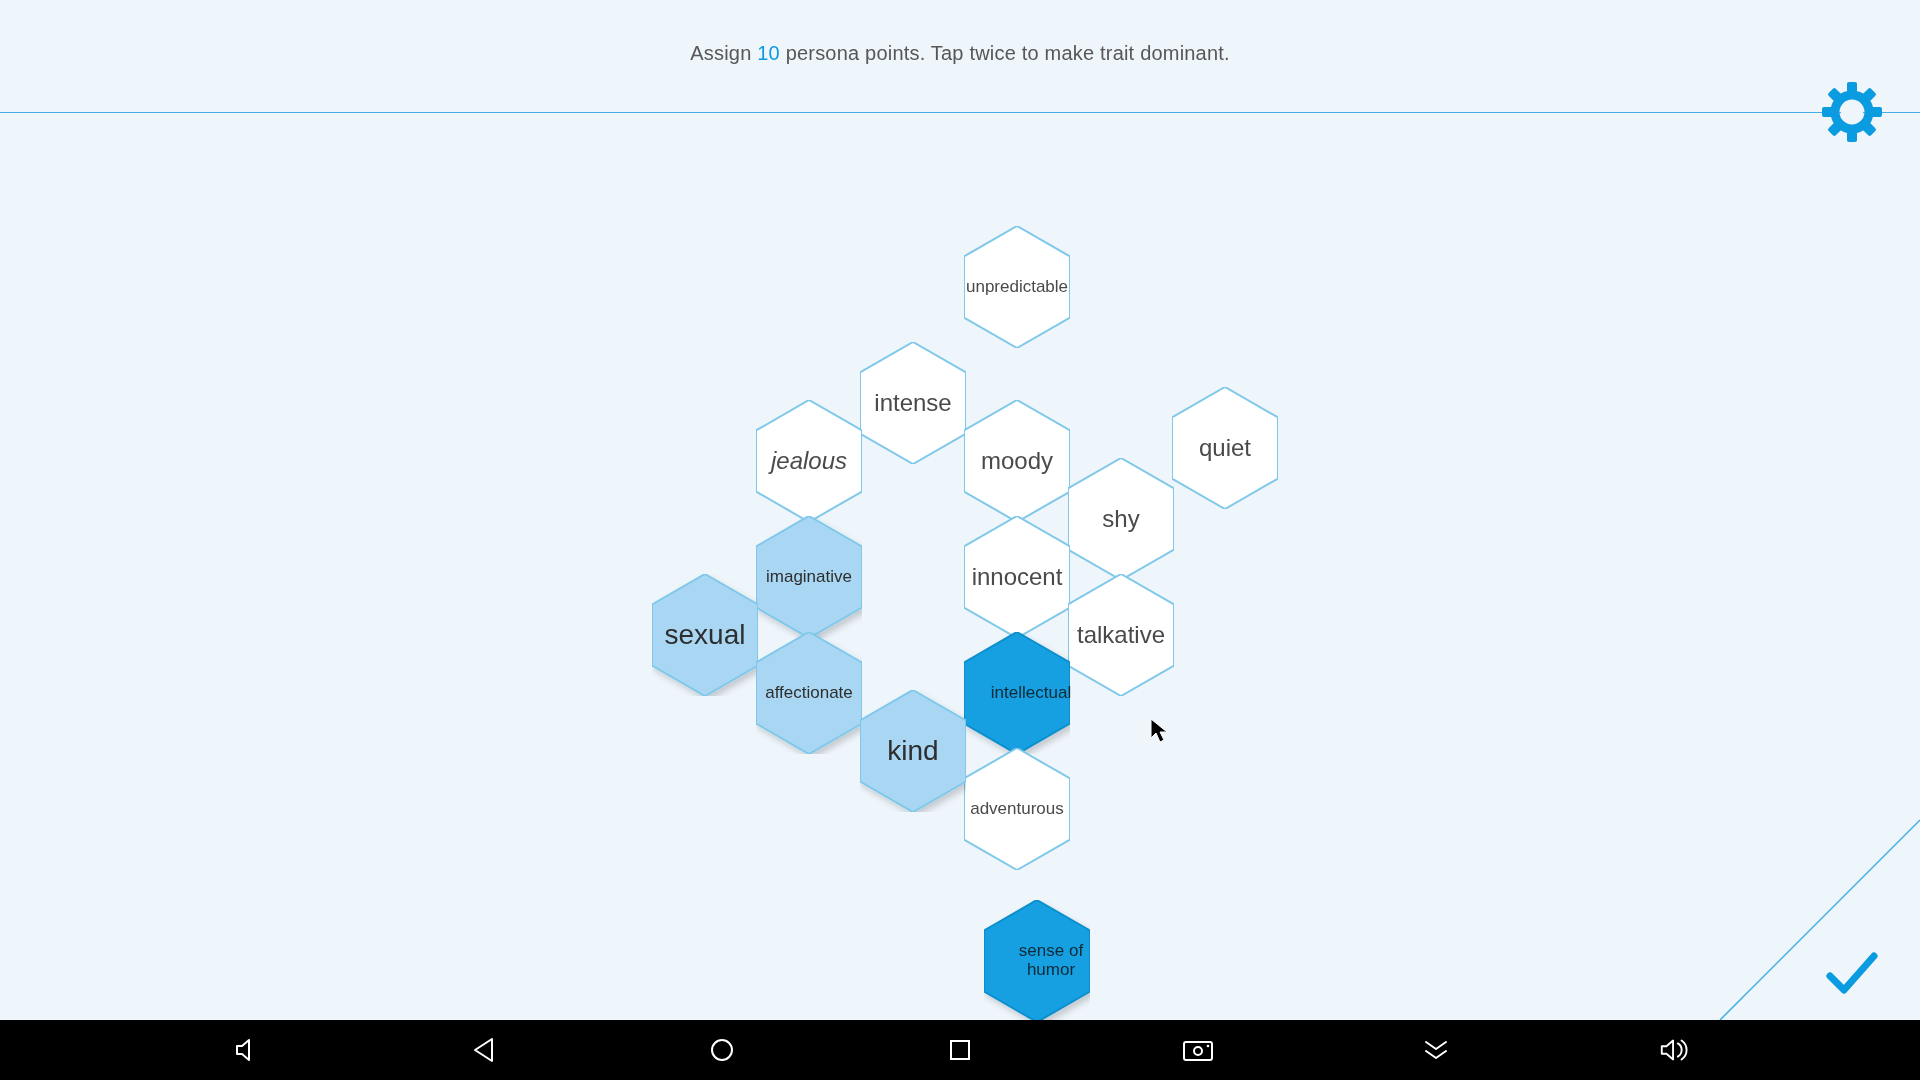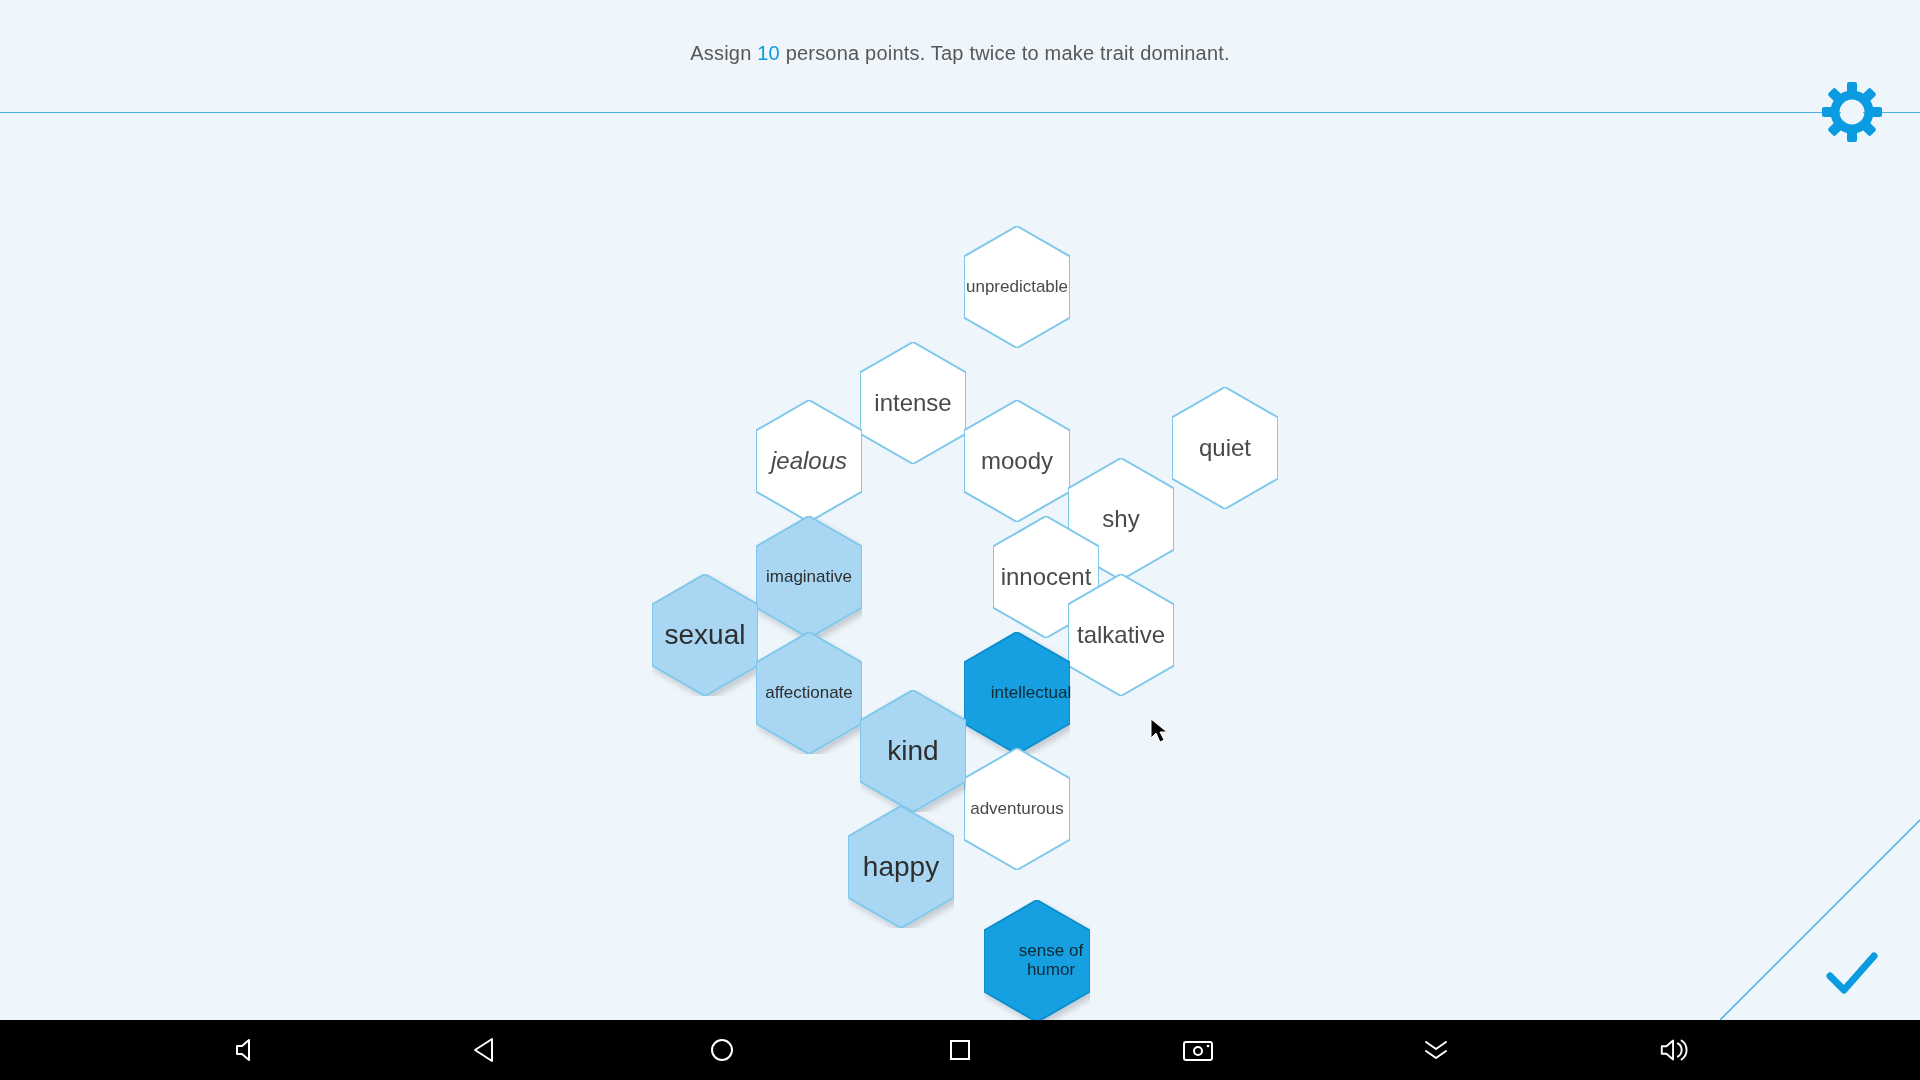--- a/index.html
+++ b/index.html
@@ -192,21 +192,21 @@
         <polygon points="53,0 106,30.5 106,91.5 53,122 0,91.5 0,30.5"></polygon>
       </svg>
       <div class="lbl fs-md">shy</div>
     </div>
     <div class="hex state-sel" style="left: 756px; top: 404px;">
       <svg viewBox="0 0 106 122">
         <polygon points="53,0 106,30.5 106,91.5 53,122 0,91.5 0,30.5"></polygon>
       </svg>
       <div class="lbl fs-sm">imaginative</div>
     </div>
-    <div class="hex state-off" style="left: 964px; top: 404px; margin-left: 29px;">
+    <div class="hex state-off" style="left: 964px; top: 404px;">
       <svg viewBox="0 0 106 122">
         <polygon points="53,0 106,30.5 106,91.5 53,122 0,91.5 0,30.5"></polygon>
       </svg>
       <div class="lbl fs-md">innocent</div>
     </div>
     <div class="hex state-sel" style="left: 652px; top: 462px;">
       <svg viewBox="0 0 106 122">
         <polygon points="53,0 106,30.5 106,91.5 53,122 0,91.5 0,30.5"></polygon>
       </svg>
       <div class="lbl fs-lg">sexual</div>
@@ -233,26 +233,20 @@
       <svg viewBox="0 0 106 122">
         <polygon points="53,0 106,30.5 106,91.5 53,122 0,91.5 0,30.5"></polygon>
       </svg>
       <div class="lbl fs-sm">adventurous</div>
     </div>
     <div class="hex state-sel" style="left: 860px; top: 578px;">
       <svg viewBox="0 0 106 122">
         <polygon points="53,0 106,30.5 106,91.5 53,122 0,91.5 0,30.5"></polygon>
       </svg>
       <div class="lbl fs-lg">kind</div>
-    </div>
-    <div class="hex state-sel" style="left: 848px; top: 694px;">
-      <svg viewBox="0 0 106 122">
-        <polygon points="53,0 106,30.5 106,91.5 53,122 0,91.5 0,30.5"></polygon>
-      </svg>
-      <div class="lbl fs-lg">happy</div>
     </div>
     <div class="hex state-dom" style="left: 952px; top: 788px; margin-left: 32px;">
       <svg viewBox="0 0 106 122">
         <polygon points="53,0 106,30.5 106,91.5 53,122 0,91.5 0,30.5"></polygon>
       </svg>
       <div class="lbl fs-sm">sense of humor</div>
     </div>
   </div>
 
 <svg class="corner-line" viewBox="0 0 260 260">

